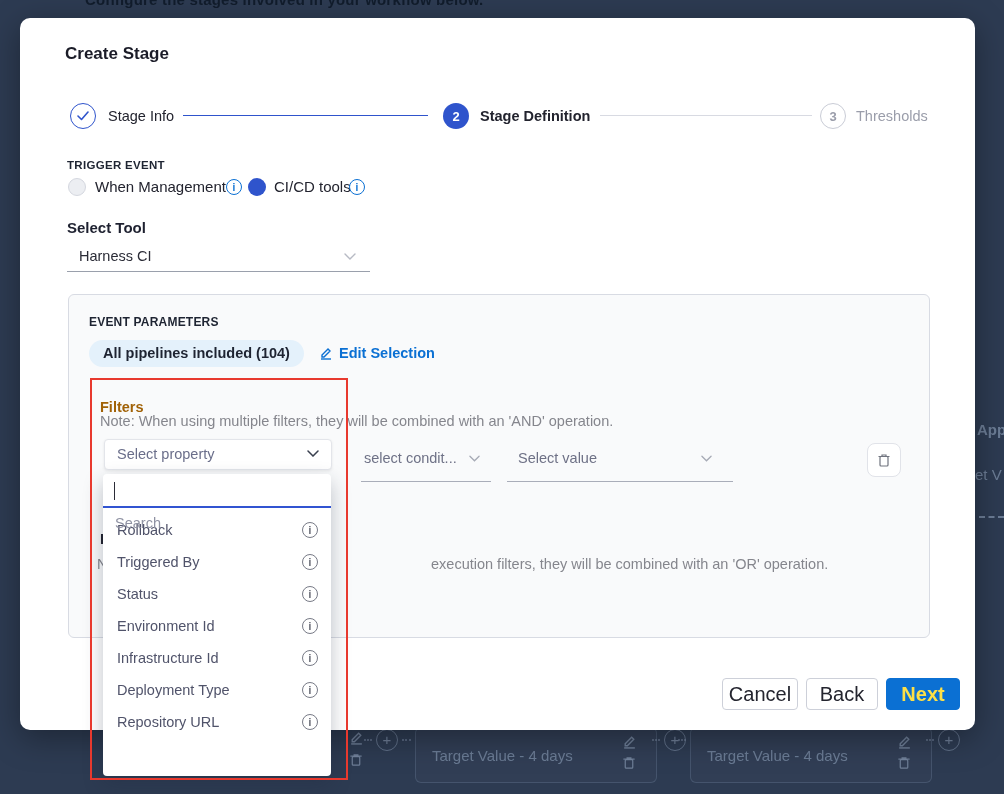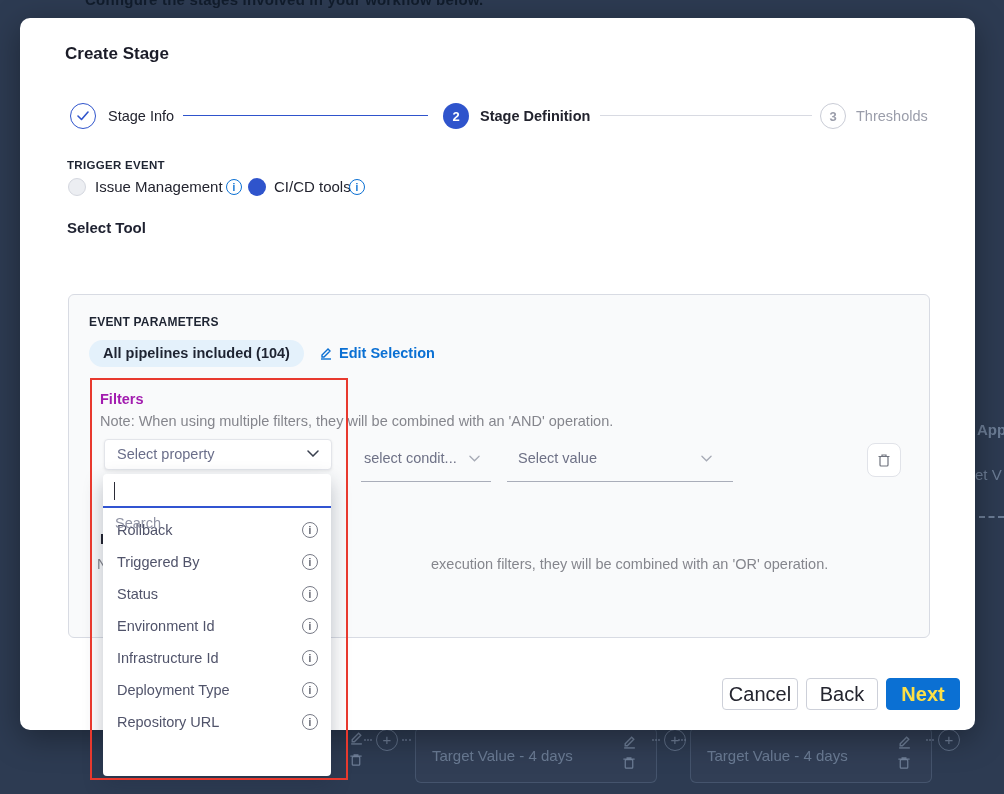--- a/index.html
+++ b/index.html
@@ -63,21 +63,21 @@
 
   
   .panel { position:absolute; left:48px; top:276px; width:862px; height:344px;
            background:#f9fafb; border:1px solid #d8dbe3; border-radius:6px; }
   .ep-heading { position:absolute; left:20px; top:20px; font-size:12px; font-weight:700;
                 letter-spacing:.2px; color:#1e2432; }
   .pill { position:absolute; left:20px; top:45px; height:27px; line-height:27px; padding:0 14px;
           background:#e4f1fb; border-radius:14px; font-size:14.5px; font-weight:600; color:#1e2432; }
   .edit-link { position:absolute; left:250px; top:50px; display:flex; align-items:center; gap:6px;
                color:#0b70d3; font-size:14.5px; font-weight:600; cursor:pointer; }
-  .filters-heading { position:absolute; left:31px; top:96px; font-size:14.5px; font-weight:700; color:#a21caf; }
+  .filters-heading { position:absolute; left:31px; top:104px; font-size:14.5px; font-weight:700; color:#a16207; }
   .note-text { position:absolute; font-size:14.5px; color:#85868d; white-space:nowrap; }
 
   .prop-select { position:absolute; left:35px; top:144px; width:228px; height:31px; background:#fff;
                  border:1px solid #e3e5ea; border-radius:4px; box-shadow:0 1px 3px rgba(0,0,0,.08); cursor:pointer; }
   .prop-select .val { position:absolute; left:12px; top:6px; font-size:14.5px; color:#6a6e8a; }
   .prop-select .chev { position:absolute; right:12px; top:10px; color:#39404f; }
 
   .mini-select-text { position:absolute; font-size:14.5px; color:#6e7186; white-space:nowrap; cursor:pointer; }
   .mini-chev { position:absolute; color:#a6aab5; cursor:pointer; }
   .mini-underline { position:absolute; border-top:1px solid #a9adb9; }
@@ -196,27 +196,35 @@
 
     <div class="step-circle active" style="left:423px; top:85px;">2</div>
     <div class="step-label strong" style="left:460px; top:85px;">Stage Definition</div>
     <div class="step-line grey" style="left:580px; top:97px; width:212px;"></div>
 
     <div class="step-circle upcoming" style="left:800px; top:85px;">3</div>
     <div class="step-label dim" style="left:836px; top:85px;">Thresholds</div>
 
     <div class="section-eyebrow" style="left:47px; top:141px;">TRIGGER EVENT</div>
     <div class="radio off" style="left:48px; top:160px;"></div>
-    <div class="radio-label" style="left:75px; top:160px;">Issue Management</div>
+    <div class="radio-label" style="left:75px; top:160px;">When Management</div>
     <div class="info-circle blue" style="left:206px; top:161px;"></div>
     <div class="radio on" style="left:228px; top:160px;"></div>
     <div class="radio-label" style="left:254px; top:160px;text-align:right;">CI/CD tools</div>
     <div class="info-circle blue" style="left:329px; top:161px;"></div>
 
     <div class="field-label" style="left:47px; top:201px;">Select Tool</div>
+    <div class="tool-select">
+      <span class="val">Harness CI</span>
+      <span class="chev">
+        <svg width="12" height="7" viewBox="0 0 12 7" fill="none" stroke="currentColor" stroke-width="1.4" stroke-linecap="round">
+            <path d="M1 1l5 5 5-5"></path>
+          </svg>
+      </span>
+    </div>
 
     <div class="panel">
       <div class="ep-heading">EVENT PARAMETERS</div>
       <div class="pill">All pipelines included (104)</div>
       <div class="edit-link">
         <span>
           <svg width="14" height="14" viewBox="0 0 14 14" fill="none" stroke="#0b70d3" stroke-width="1.4">
               <path d="M3 9l6-6 2 2-6 6H3V9z"></path>
               <path d="M2 13h10"></path>
             </svg>

